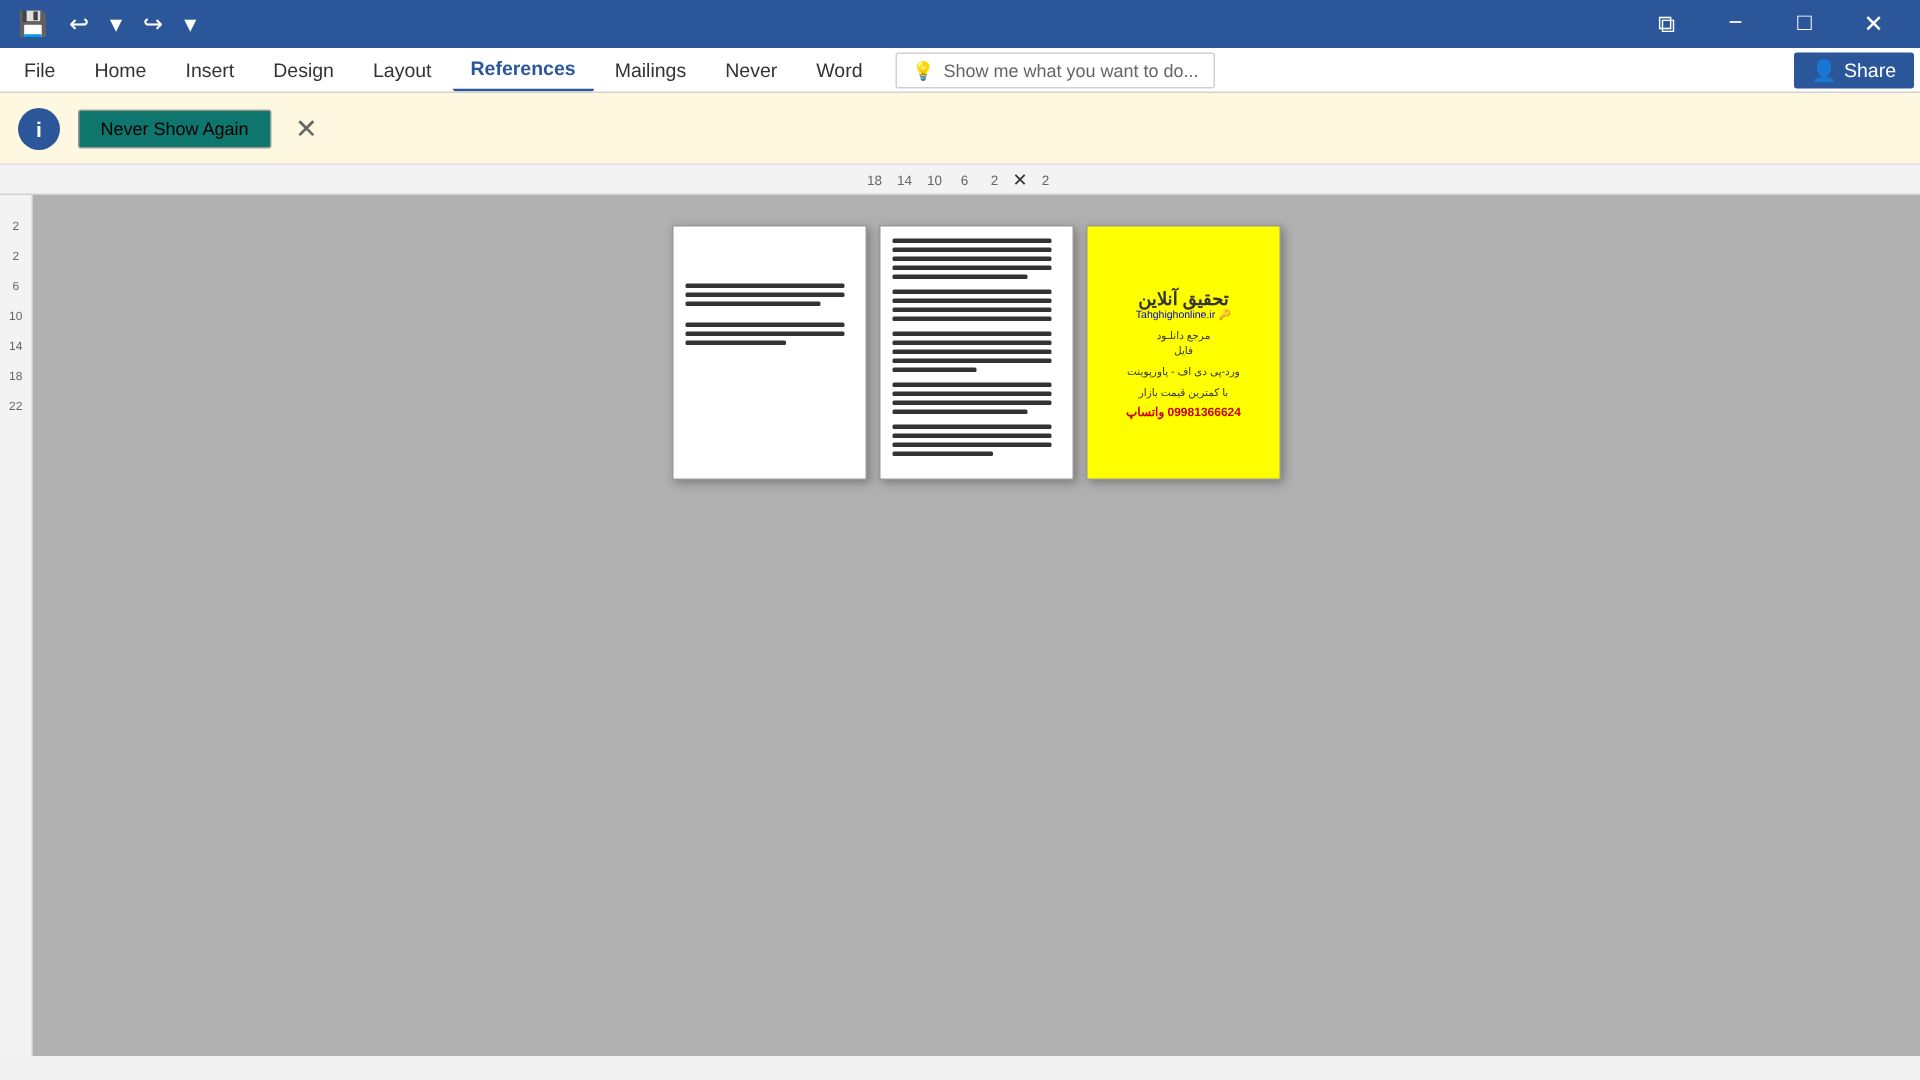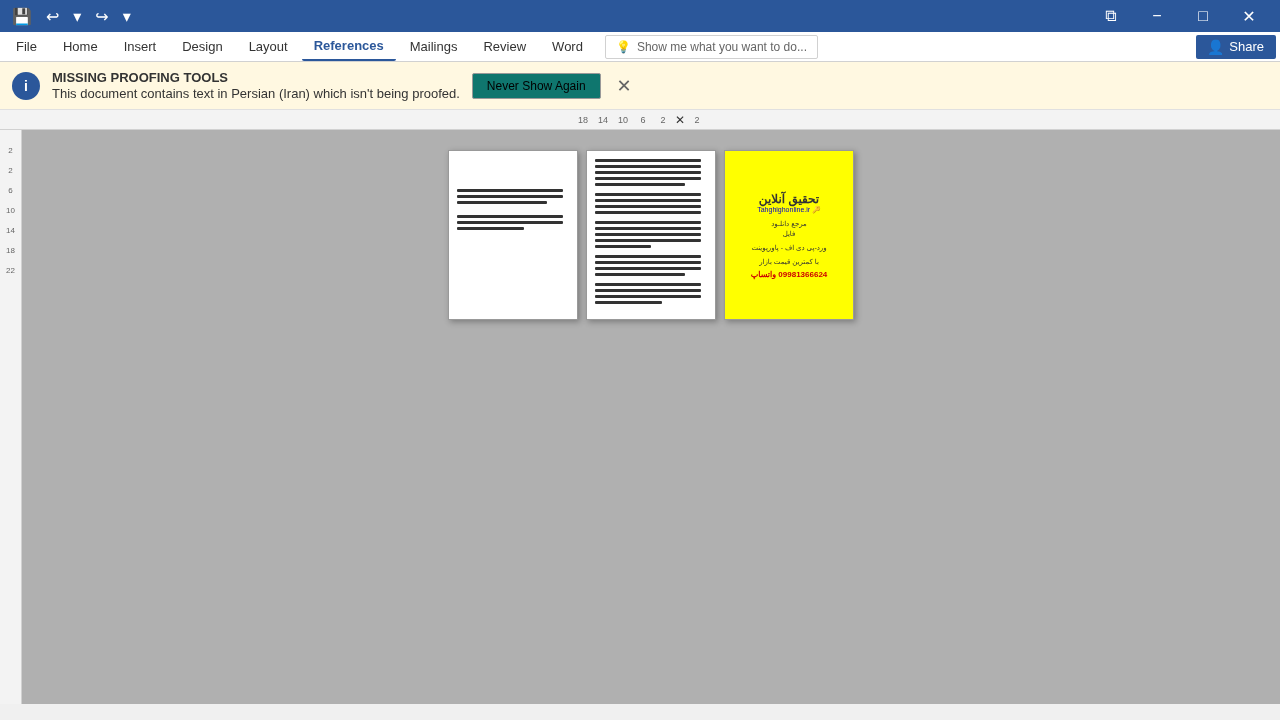--- a/index.html
+++ b/index.html
@@ -227,39 +227,35 @@
 </div>
 
 <div class="ribbon">
   <div class="ribbon-tab">File</div>
   <div class="ribbon-tab">Home</div>
   <div class="ribbon-tab">Insert</div>
   <div class="ribbon-tab">Design</div>
   <div class="ribbon-tab">Layout</div>
   <div class="ribbon-tab active">References</div>
   <div class="ribbon-tab">Mailings</div>
-  <div class="ribbon-tab">Review</div>
+  <div class="ribbon-tab">Never</div>
   <div class="ribbon-tab">Word</div>
   <div class="ribbon-tell">
     <span>💡</span>
     <span>Show me what you want to do...</span>
   </div>
   <div class="ribbon-share">
     <span class="share-icon">👤</span>
     <span>Share</span>
   </div>
 </div>
 
 <div class="notification-bar">
   <div class="notif-icon">
     <span>i</span>
-  </div>
-  <div style="display:flex; flex-direction:column; gap:1px;">
-    <div class="notif-title">MISSING PROOFING TOOLS</div>
-    <div class="notif-body">This document contains text in Persian (Iran) which isn't being proofed.</div>
   </div>
   <button class="notif-btn">Never Show Again</button>
   <span class="notif-close">✕</span>
 </div>
 
 <div class="ruler-area">
   <div class="ruler-numbers">
     <span class="ruler-num">18</span>
     <span class="ruler-num">14</span>
     <span class="ruler-num">10</span>

